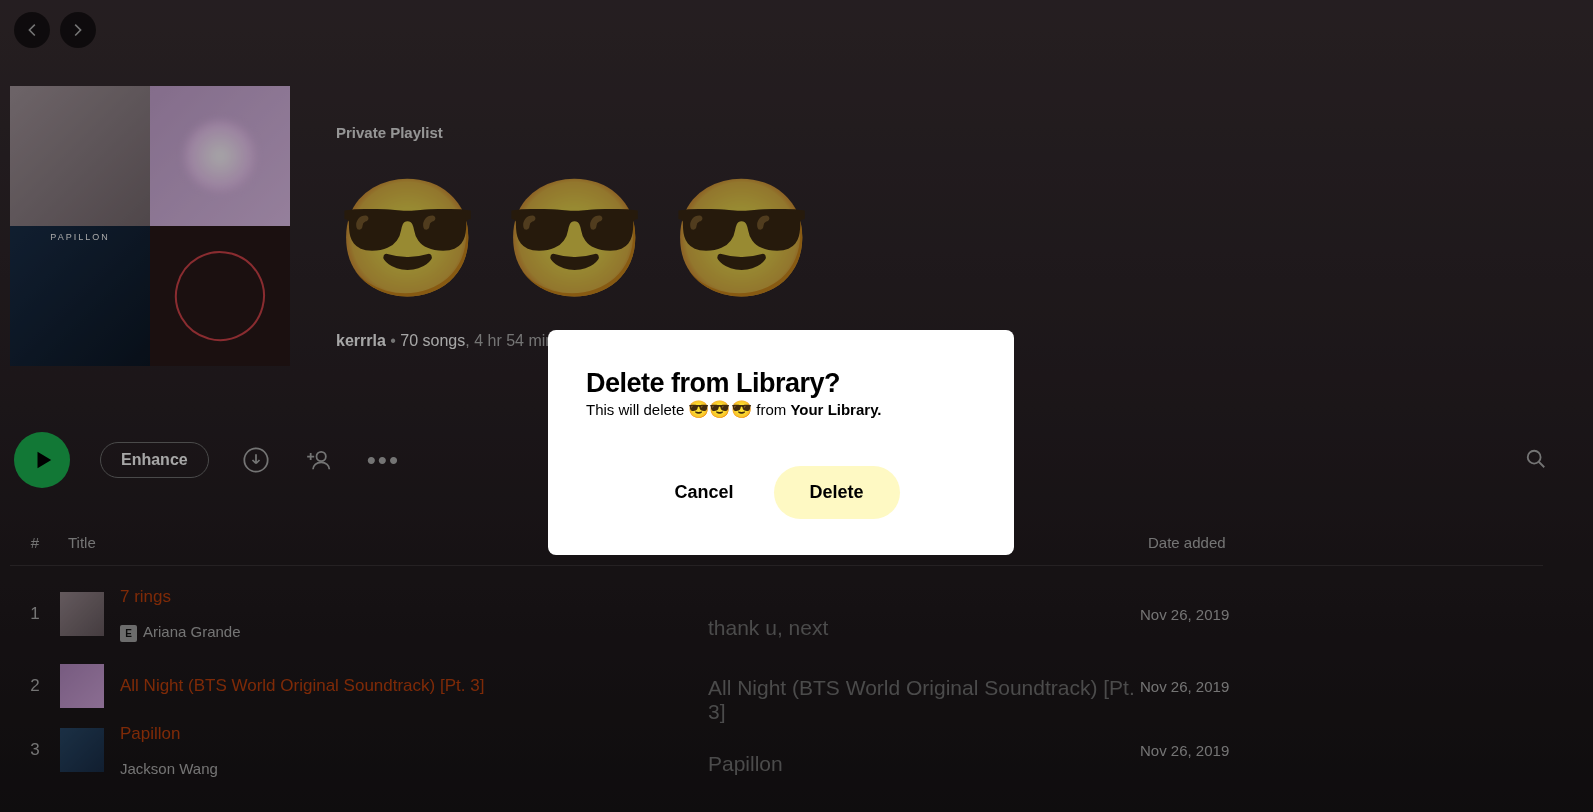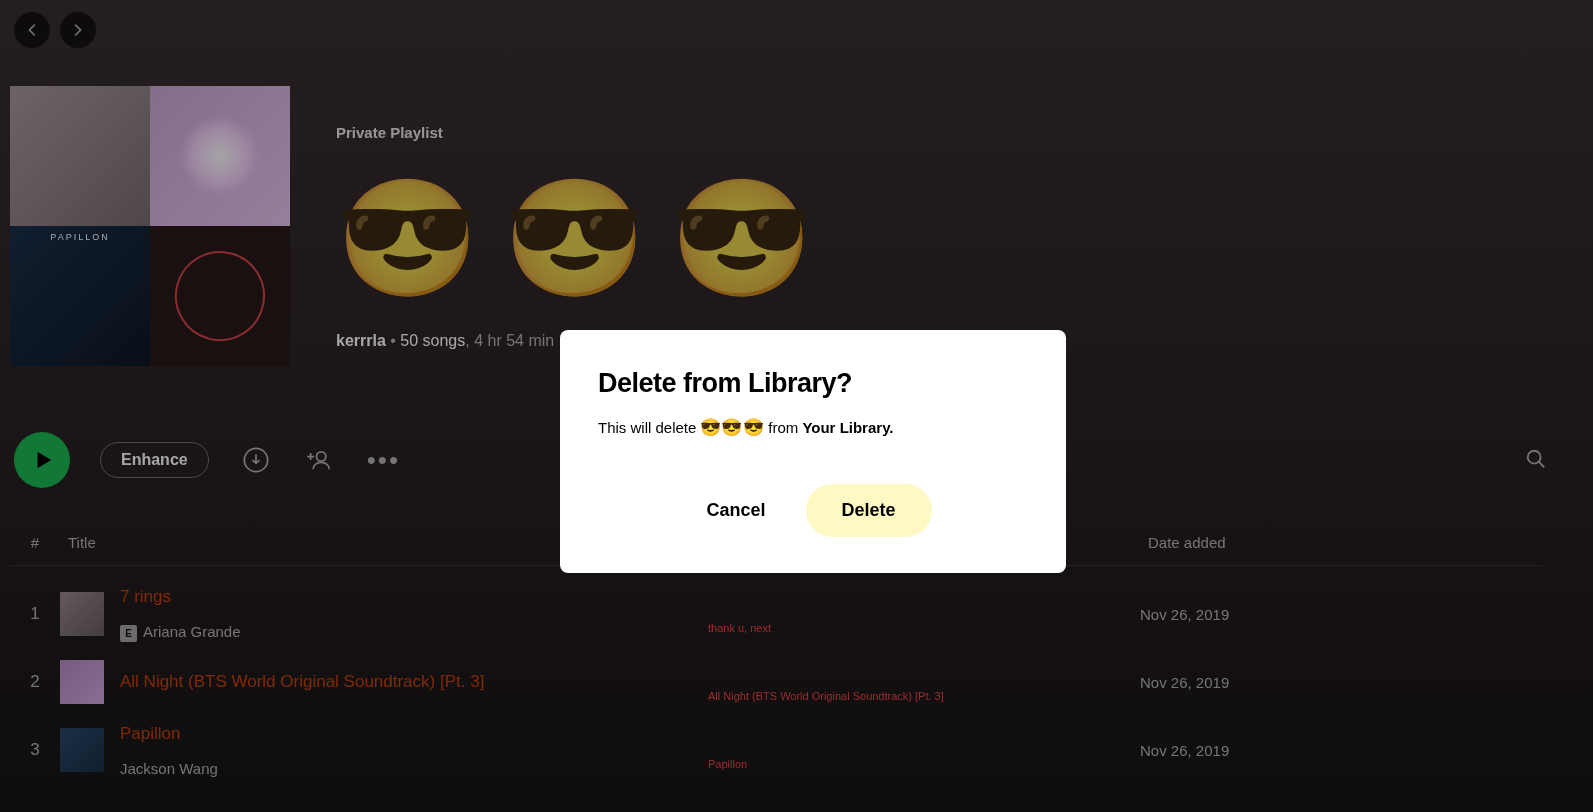--- a/index.html
+++ b/index.html
@@ -111,35 +111,35 @@
   height: 68px;
 }
 .track-row .num { text-align:center; color:#b3b3b3; font-size:17px;}
 .track-row .title-cell { display:flex; align-items:center; gap:16px;}
 .track-row .thumb { width:44px; height:44px; background:#555;}
 .t1 .thumb{ background: linear-gradient(135deg,#9a8a90,#6a5d62);}
 .t2 .thumb{ background: linear-gradient(135deg,#b88dc5,#d5a8e0);}
 .t3 .thumb{ background: linear-gradient(135deg,#2a4a6a,#1a2f4a);}
 .track-row .tname { font-size:17px; color:#c2410c;}
 .track-row .tartist { font-size:15px; color:#b3b3b3; margin-top:16px;text-align:right;}
-.track-row .talbum { font-size:11px; color:#ef4444; padding-left:8px;margin-top:28px;}
+.track-row .talbum { font-size:21px; color:#737373; padding-left:8px;margin-top:28px;}
 .track-row .tdate { font-size:15px; color:#b3b3b3;}
 .explicit { display:inline-flex; align-items:center; justify-content:center; width:17px; height:17px; background:#a7a7a7; color:#121212; font-size:10px; font-weight:700; border-radius:2px; margin-right:6px;}
 .modal {
   position: absolute;
-  top: 330px; left: 560px;
-  width: 506px;
+  top: 330px; left: 548px;
+  width: 466px;
   background: #fff;
   border-radius: 8px;
   padding: 38px 38px 36px 38px;
   z-index: 10;
   color: #000;
 }
 .modal h2 { font-size: 27px; font-weight: 900; letter-spacing:-0.5px;}
-.modal .mbody { margin-top: 18px; font-size: 15px;}
+.modal .mbody { font-size: 15px;}
 .modal .mbody .strong { font-weight: 700;}
 .modal .mbody .em { font-size: 17px;}
 .modal .mbtns { margin-top: 46px; display:flex; justify-content:center; align-items:center; gap:28px;}
 .modal .cancel { font-size:18px; font-weight:700; color:#000; background:none; border:none; cursor:pointer; padding:14px 12px;}
 .modal .delete { font-size:18px; font-weight:700; color:#000; background:#fef9c3; border:none; border-radius:30px; padding:16px 36px; cursor:pointer;}
 </style>
 </head>
 <body>
 
 <div class="nav-buttons">
@@ -163,21 +163,21 @@
     <div class="cv4"></div>
   </div>
   <div class="header-info">
     <div class="pl-type">Private Playlist</div>
     <div class="pl-title">
       <span class="emoji-big">😎</span>
       <span class="emoji-big">😎</span>
       <span class="emoji-big">😎</span>
     </div>
     <div class="pl-meta">
-      <span class="owner">kerrrla</span><span> • </span><span class="songs">50 songs</span><span>, </span><span>4 hr 54 min</span>
+      <span class="owner">kerrrla</span><span> • </span><span class="songs">70 songs</span><span>, </span><span>4 hr 54 min</span>
     </div>
   </div>
 </div>
 
 <div class="actions">
   <div class="play-btn">
     <svg viewBox="0 0 24 24">
         <path d="M6 3l15 9-15 9z"></path>
       </svg>
   </div>

